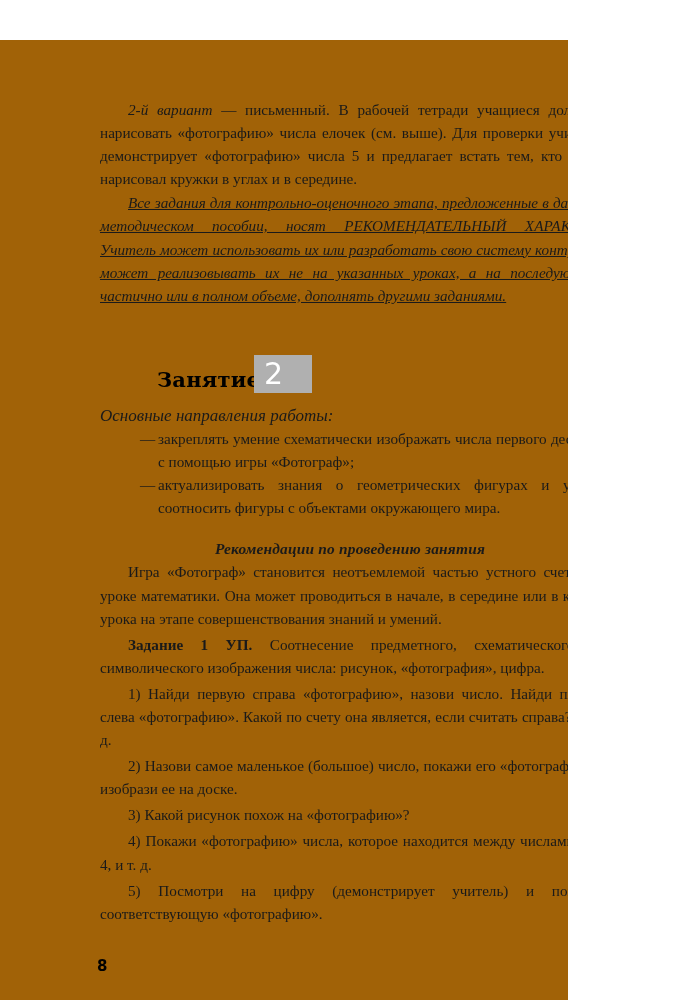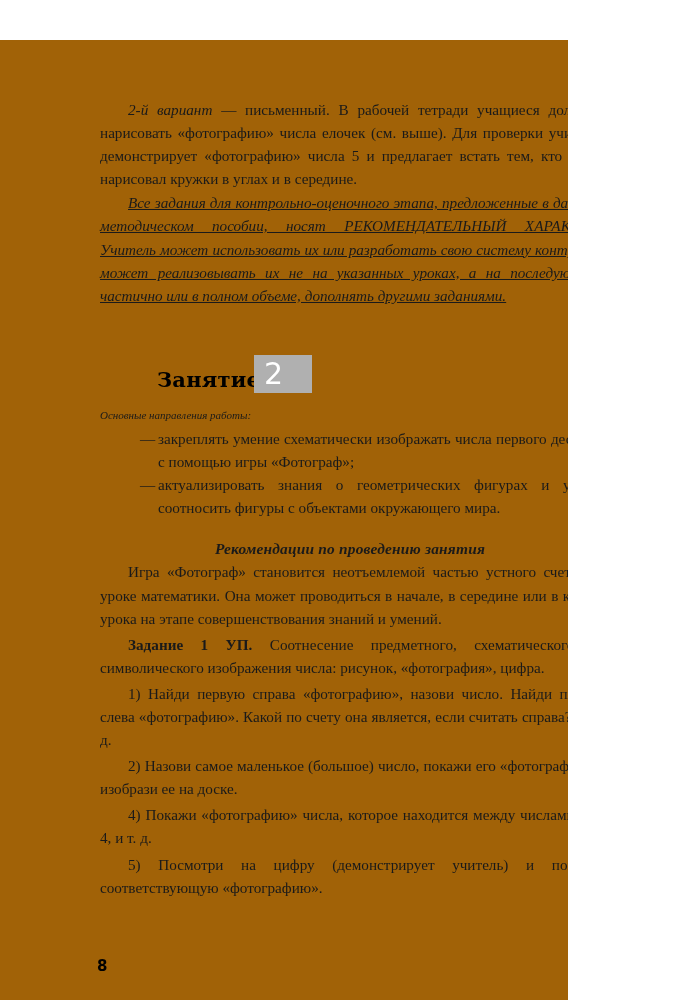--- a/index.html
+++ b/index.html
@@ -97,21 +97,21 @@
     font-style: italic;
     white-space: nowrap;
   }
   .defrow-tema { margin-top: 21px; }
   .defrow-cel  { margin-top: 1px; }
 
   
   .directions-title {
     margin-top: 5px;
     font-style: italic;
-    font-size: 11px;
+    font-size: 17px;
     line-height: 23.1px;
   }
   .dashlist {
     margin: 0;
     padding: 0;
     list-style: none;
   }
   .dashlist li {
     position: relative;
     padding-left: 58px;
@@ -180,19 +180,20 @@
 
     <p class="rec-title">Рекомендации по проведению занятия</p>
 
     <p class="indent">Игра «Фотограф» становится неотъемлемой частью устного счета на уроке математики. Она может проводиться в начале, в середине или в конце урока на этапе совершенствования знаний и умений.</p>
 
     <p class="indent para-gap"><span class="bold">Задание 1 УП.</span><span> Соотнесение предметного, схематического и символического изображения числа: рисунок, «фотография», цифра.</span></p>
 
 
     <p class="numpara para-gap">1) Найди первую справа «фотографию», назови число. Найди пятую слева «фотографию». Какой по счету она является, если считать справа? И т. д.</p>
     <p class="numpara para-gap">2) Назови самое маленькое (большое) число, покажи его «фотографию», изобрази ее на доске.</p>
+    <p class="numpara para-gap">3) Какой рисунок похож на «фотографию»?</p>
     <p class="numpara para-gap">4) Покажи «фотографию» числа, которое находится между числами 2 и 4, и т. д.</p>
     <p class="numpara para-gap">5) Посмотри на цифру (демонстрирует учитель) и покажи соответствующую «фотографию».</p>
 
   </div>
 
   <div class="folio">8</div>
 </div>
 
 </body></html>

